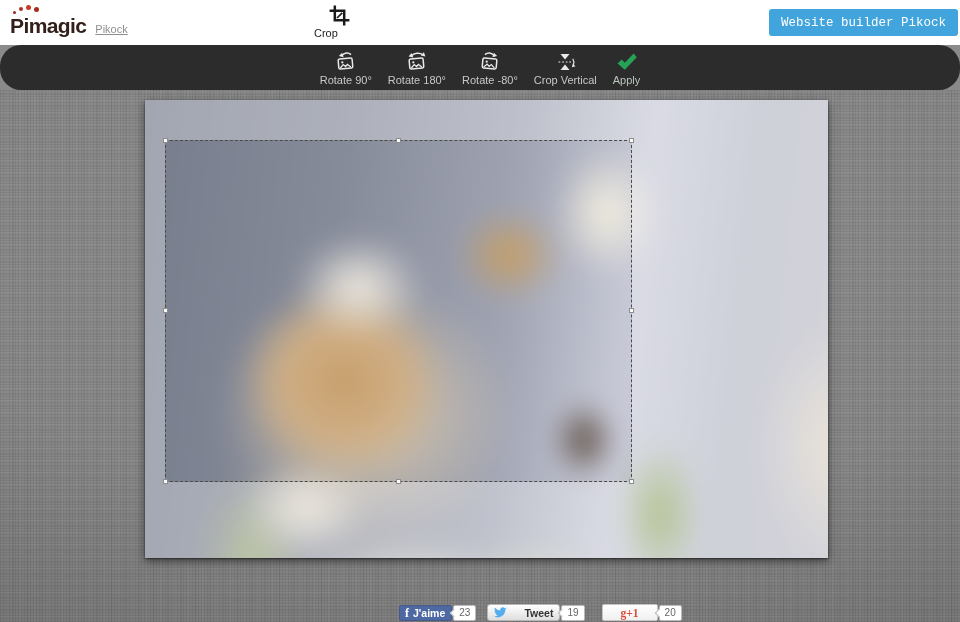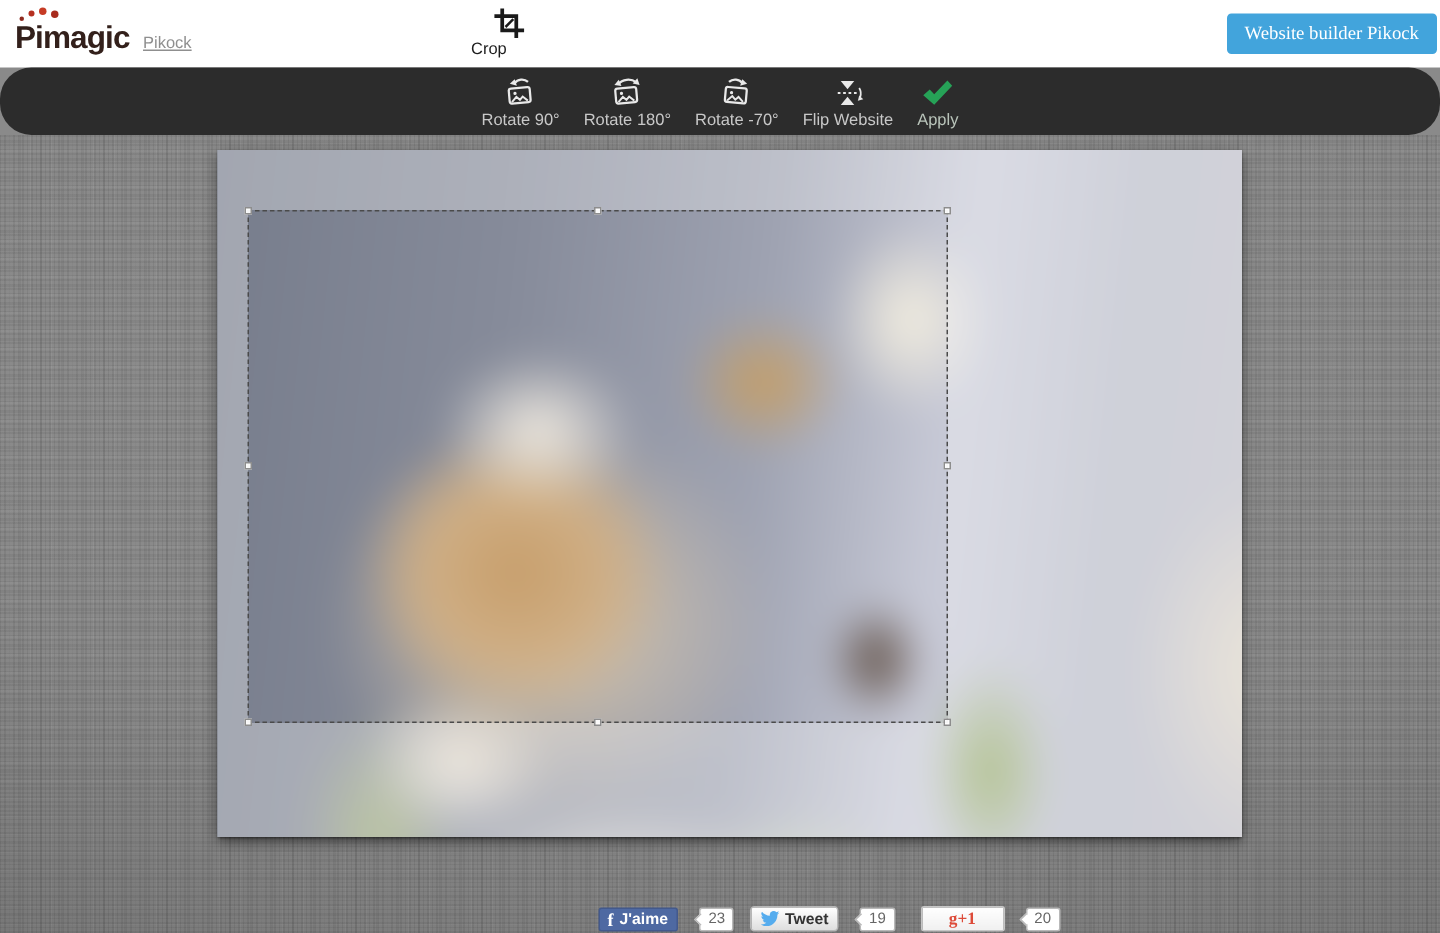--- a/index.html
+++ b/index.html
@@ -19,21 +19,21 @@
   .logo-line { display:flex; align-items:baseline; margin-top:9px; }
   .logo-text { font-size:21px; font-weight:bold; color:#33201b; letter-spacing:-0.6px; }
   .logo-sub  { margin-left:9px; font-size:11px; color:#8f8f8f;text-decoration:underline; }
 
   .crop-tool { position:absolute; left:314px; top:3px; width:50px; cursor:pointer; }
   .crop-tool .ico { display:block; margin:0 auto; }
   .crop-tool .lbl { display:block; font-size:11px; color:#1d1d1d; margin-top:-1px; }
 
   .website-btn { position:absolute; right:2px; top:9px; height:27px; padding:0 12px;
     background:#42a4dc; border:none; border-radius:3px; color:#fff; font-size:12.5px;
-    font-family:Liberation Serif, serif; cursor:pointer; }
+    font-family:Liberation Mono, monospace; cursor:pointer; }
 
   
   .toolbar { position:absolute; left:0; top:45px; width:960px; height:45px; background:#2c2c2c;
     display:flex; justify-content:center; align-items:center; z-index:5;border-radius:21px; }
   .tb-btn { display:flex; flex-direction:column; align-items:center; justify-content:flex-end;
     height:45px; padding:3px 8px 4px; cursor:pointer; }
   .tb-btn .ic { height:24px; display:flex; align-items:center; }
   .tb-btn .tb-lbl { font-size:11px; color:#c8c8c8; line-height:12px; white-space:nowrap; }
   .tb-btn.apply .tb-lbl { color:#b9c4ba; }
 
@@ -78,28 +78,28 @@
 
   
   .social { position:absolute; left:399px; top:514px; display:flex; align-items:center; }
   .widget { display:flex; align-items:center; }
   .widget + .widget { margin-left:11px; }
   .widget.gplus { margin-left:17px; }
   .btn-fb { height:16px; display:flex; align-items:center; gap:4px; padding:0 6px 0 5px;
     background:#4e69a2; border:1px solid #43598c; border-radius:2px; color:#fff;
     font-size:10.5px; font-weight:bold; cursor:pointer; }
   .fb-f { font-family:"Liberation Serif", serif; font-size:12px; font-weight:bold; line-height:1; }
-  .btn-tweet { height:17px; display:flex; align-items:center; gap:3px; padding:0 6px;
+  .btn-tweet { height:17px; display:flex; align-items:center; gap:17px; padding:0 6px;
     background:linear-gradient(#ffffff,#dedede); border:1px solid #b7b7b7; border-radius:3px;
     color:#333; font-size:10.5px; font-weight:bold; cursor:pointer; }
   .btn-gplus { height:17px; display:flex; align-items:center; padding:0 18px;
     background:linear-gradient(#ffffff,#f0f0f0); border:1px solid #c6c6c6; border-radius:2px;
     color:#dd4b39; font-size:11.5px; font-weight:bold; font-family:"Liberation Serif", serif; cursor:pointer; }
   .count-bubble { position:relative; height:16px; display:flex; align-items:center; padding:0 5px;
-    margin-left:14px; background:#fff; border:1px solid #b9b9b9; border-radius:2px;
+    margin-left:1px; background:#fff; border:1px solid #b9b9b9; border-radius:2px;
     font-size:10px; color:#666; }
   .count-bubble::before { content:""; position:absolute; left:-3.4px; top:4.5px; width:5px; height:5px;
     background:#fff; border-left:1px solid #b9b9b9; border-bottom:1px solid #b9b9b9; transform:rotate(45deg); }
 </style>
 </head>
 <body>
 
 <div id="app">
 
   <div class="header">
@@ -166,35 +166,35 @@
         <svg viewBox="0 0 26 24" width="26" height="24">
           <g transform="rotate(5 13 14)">
             <rect x="5.5" y="8.5" width="14" height="10" rx="1.5" fill="none" stroke="#e9e9e9" stroke-width="1.5"></rect>
             <circle cx="9.5" cy="12" r="1.1" fill="#e9e9e9"></circle>
             <path d="M7 17.5 l3.2-3.2 2.2 2.2 2-2 3.2 3" fill="none" stroke="#e9e9e9" stroke-width="1.3"></path>
           </g>
           <path d="M8 4.6 A6 6 0 0 1 17 5.6" fill="none" stroke="#e9e9e9" stroke-width="1.5"></path>
           <polygon points="20.1,5.9 15.4,7.2 16.9,2.8" fill="#e9e9e9"></polygon>
         </svg>
       </span>
-      <span class="tb-lbl">Rotate -70°</span>
+      <span class="tb-lbl">Rotate -80°</span>
     </div>
 
 
     <div class="tb-btn">
       <span class="ic">
         <svg viewBox="0 0 26 24" width="26" height="24">
           <polygon points="8.5,4 17.5,4 13,9.5" fill="#e9e9e9"></polygon>
           <polygon points="8.5,20 17.5,20 13,14.5" fill="#e9e9e9"></polygon>
           <line x1="6.5" y1="12" x2="19.5" y2="12" stroke="#e9e9e9" stroke-width="1.2" stroke-dasharray="1.8 1.8"></line>
           <path d="M20.8 8.7 A4.5 6 0 0 1 21.4 15" fill="none" stroke="#e9e9e9" stroke-width="1.2"></path>
           <polygon points="23.5,16.2 19.9,17.2 20.8,13.7" fill="#e9e9e9"></polygon>
         </svg>
       </span>
-      <span class="tb-lbl">Flip Website</span>
+      <span class="tb-lbl">Crop Vertical</span>
     </div>
 
     <div class="tb-btn apply">
       <span class="ic">
         <svg viewBox="0 0 24 22" width="24" height="22">
           <polygon points="2.5,12.5 6.8,8.6 9.8,11.8 18.6,2.6 21.8,6.2 9.8,18.8" fill="#26a257"></polygon>
         </svg>
       </span>
       <span class="tb-lbl">Apply</span>
     </div>

